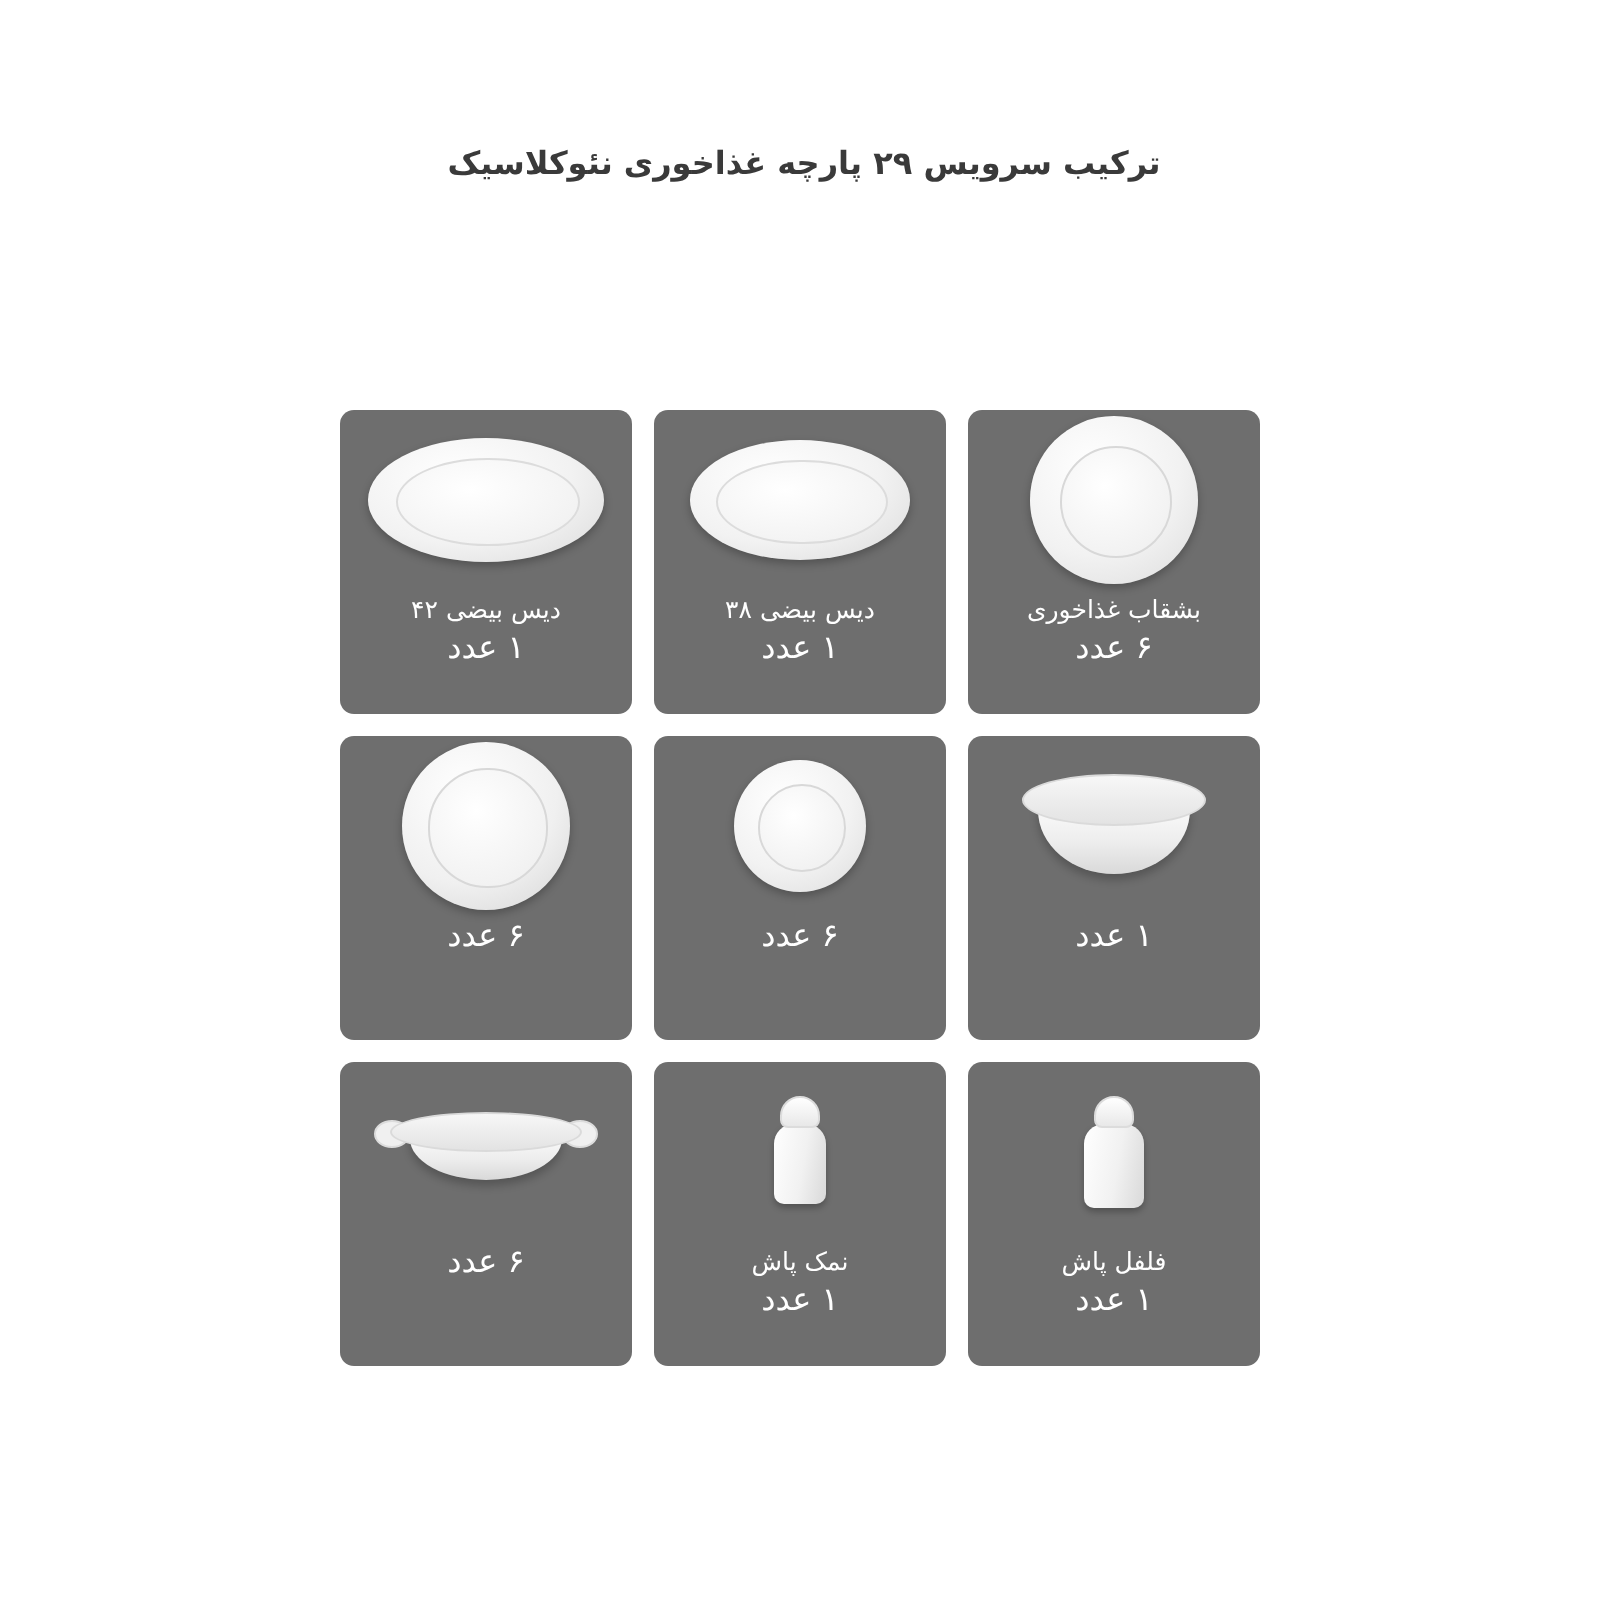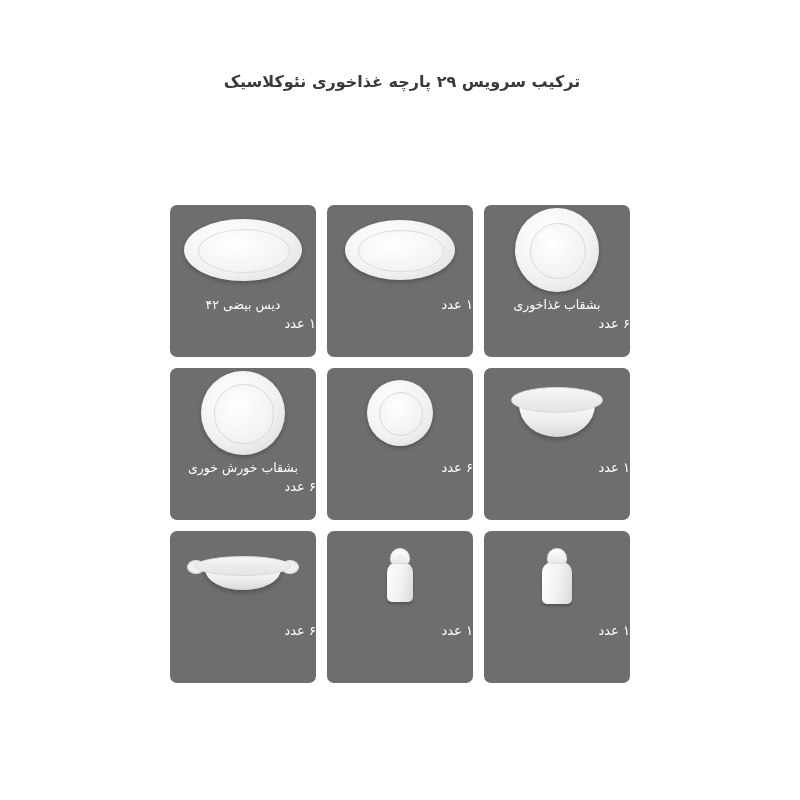--- a/index.html
+++ b/index.html
@@ -67,24 +67,24 @@
     text-align: center;
     color: #ffffff;
     direction: rtl;
     font-size: 12.5px;
     line-height: 19px;
     padding: 0 6px;
     box-sizing: border-box;
   }
   .qty {
     width: 100%;
-    text-align: right;
+    text-align: center;
     color: #ffffff;
     direction: rtl;
-    font-size: 13px;
+    font-size: 16px;
     line-height: 19px;
   }
 
   
   .plate-round {
     width: 84px;
     height: 84px;
     border-radius: 50%;
     background: radial-gradient(circle at 38% 32%, #ffffff 0%, #f2f2f2 55%, #dcdcdc 100%);
     box-shadow: 0 2px 4px rgba(0,0,0,0.25);
@@ -235,20 +235,21 @@
         <div class="plate-round"></div>
       </div>
       <div class="caption">بشقاب غذاخوری</div>
       <div class="qty">۶ عدد</div>
     </div>
 
     <div class="cell">
       <div class="art">
         <div class="oval"></div>
       </div>
+      <div class="caption">دیس بیضی ۳۸</div>
       <div class="qty">۱ عدد</div>
     </div>
 
     <div class="cell">
       <div class="art">
         <div class="oval big"></div>
       </div>
       <div class="caption">دیس بیضی ۴۲</div>
       <div class="qty">۱ عدد</div>
     </div>
@@ -267,41 +268,42 @@
       <div class="art">
         <div class="plate-round small"></div>
       </div>
       <div class="qty">۶ عدد</div>
     </div>
 
     <div class="cell">
       <div class="art">
         <div class="plate-round scallop"></div>
       </div>
-      <div class="caption">بشقاب خورش خوری</div>
       <div class="qty">۶ عدد</div>
     </div>
 
     <div class="cell">
       <div class="art">
         <div class="shaker">
             <div class="body"></div>
             <div class="cap"></div>
           </div>
       </div>
+      <div class="caption">فلفل پاش</div>
       <div class="qty">۱ عدد</div>
     </div>
 
     <div class="cell">
       <div class="art">
         <div class="shaker tall">
             <div class="body"></div>
             <div class="cap"></div>
           </div>
       </div>
+      <div class="caption">نمک پاش</div>
       <div class="qty">۱ عدد</div>
     </div>
 
     <div class="cell">
       <div class="art">
         <div class="bowl low">
           <div class="ear-l"></div>
           <div class="ear-r"></div>
           <div class="body"></div>
           <div class="rim"></div>

